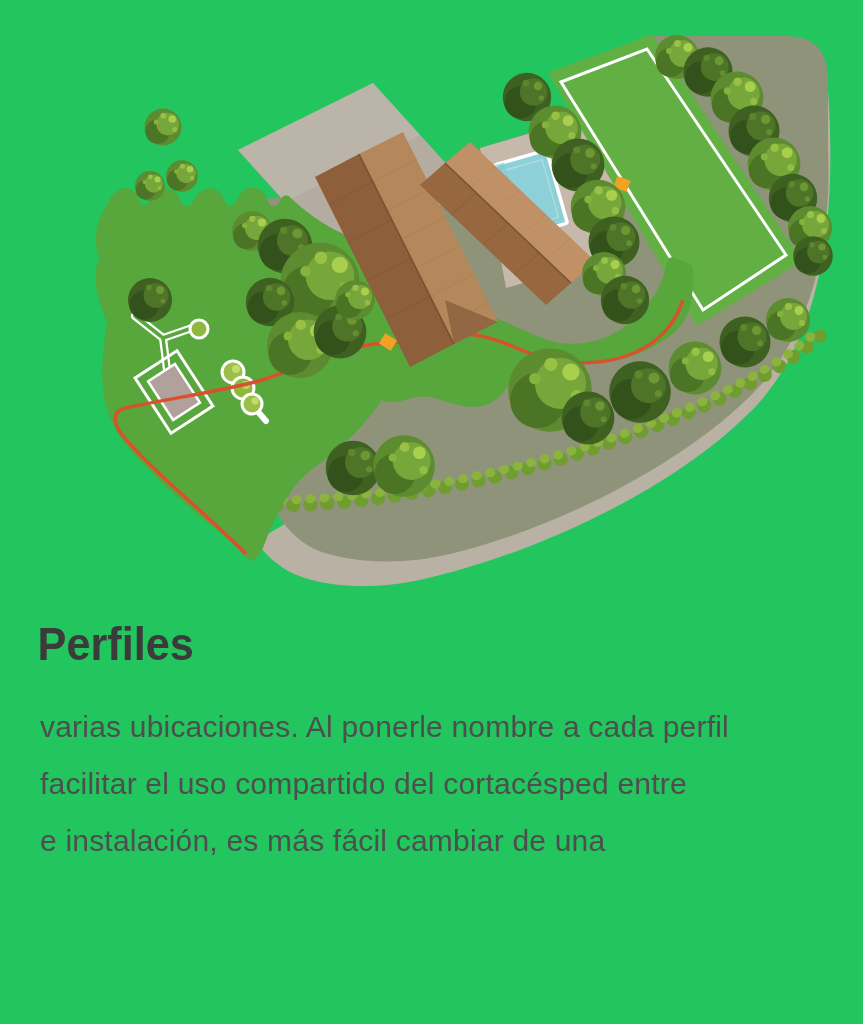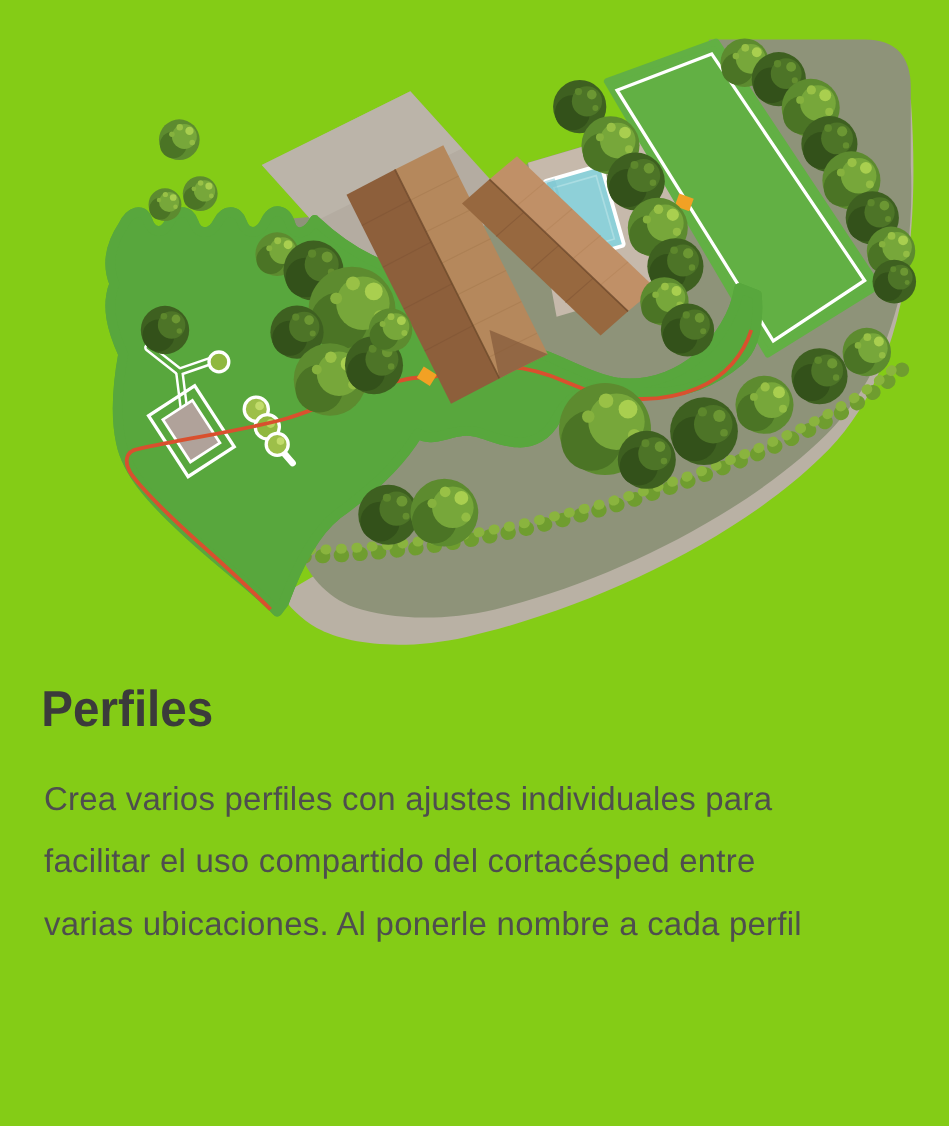--- a/index.html
+++ b/index.html
@@ -1,17 +1,17 @@
 <!DOCTYPE html>
 <html><head>
 <meta charset="utf-8">
 <style>
   html,body{margin:0;padding:0;background:#ffffff;}
   body{width:863px;height:1024px;overflow:hidden;font-family:"Liberation Sans",sans-serif;}
-  .page{width:863px;height:1024px;background:#84cc16;}
+  .page{width:863px;height:1024px;background:#22c55e;}
   .figure-wrap{width:863px;height:600px;position:relative;}
   .figure-wrap svg{display:block;}
   .heading{margin:0;padding:20px 40px 0 40px;font-size:46px;line-height:1.05;
            font-weight:bold;color:#3b3b3b;letter-spacing:0px;
            transform:scaleX(.94);transform-origin:left center;}
   .body-text{padding:30px 40px 0 40px;}
   .body-line{font-size:30px;line-height:57px;color:#4e4e4e;white-space:nowrap;letter-spacing:.2px;}
 </style>
 </head>
 <body>
@@ -215,18 +215,18 @@
         <use href="#tL" transform="translate(788,320) scale(0.5)"></use>
         <use href="#tD" transform="translate(353,468) scale(0.62)"></use>
         <use href="#tL" transform="translate(404,466) scale(0.7)"></use>
       </g>
     </svg>
   </div>
 
   <h2 class="heading">Perfiles</h2>
 
   <div class="body-text">
-    <div class="body-line">Crea varios perfiles con ajustes individuales para</div>
+    <div class="body-line">varias ubicaciones. Al ponerle nombre a cada perfil</div>
     <div class="body-line">facilitar el uso compartido del cortacésped entre</div>
-    <div class="body-line">varias ubicaciones. Al ponerle nombre a cada perfil</div>
+    <div class="body-line">e instalación, es más fácil cambiar de una</div>
   </div>
 
 </div>
 
 </body></html>

